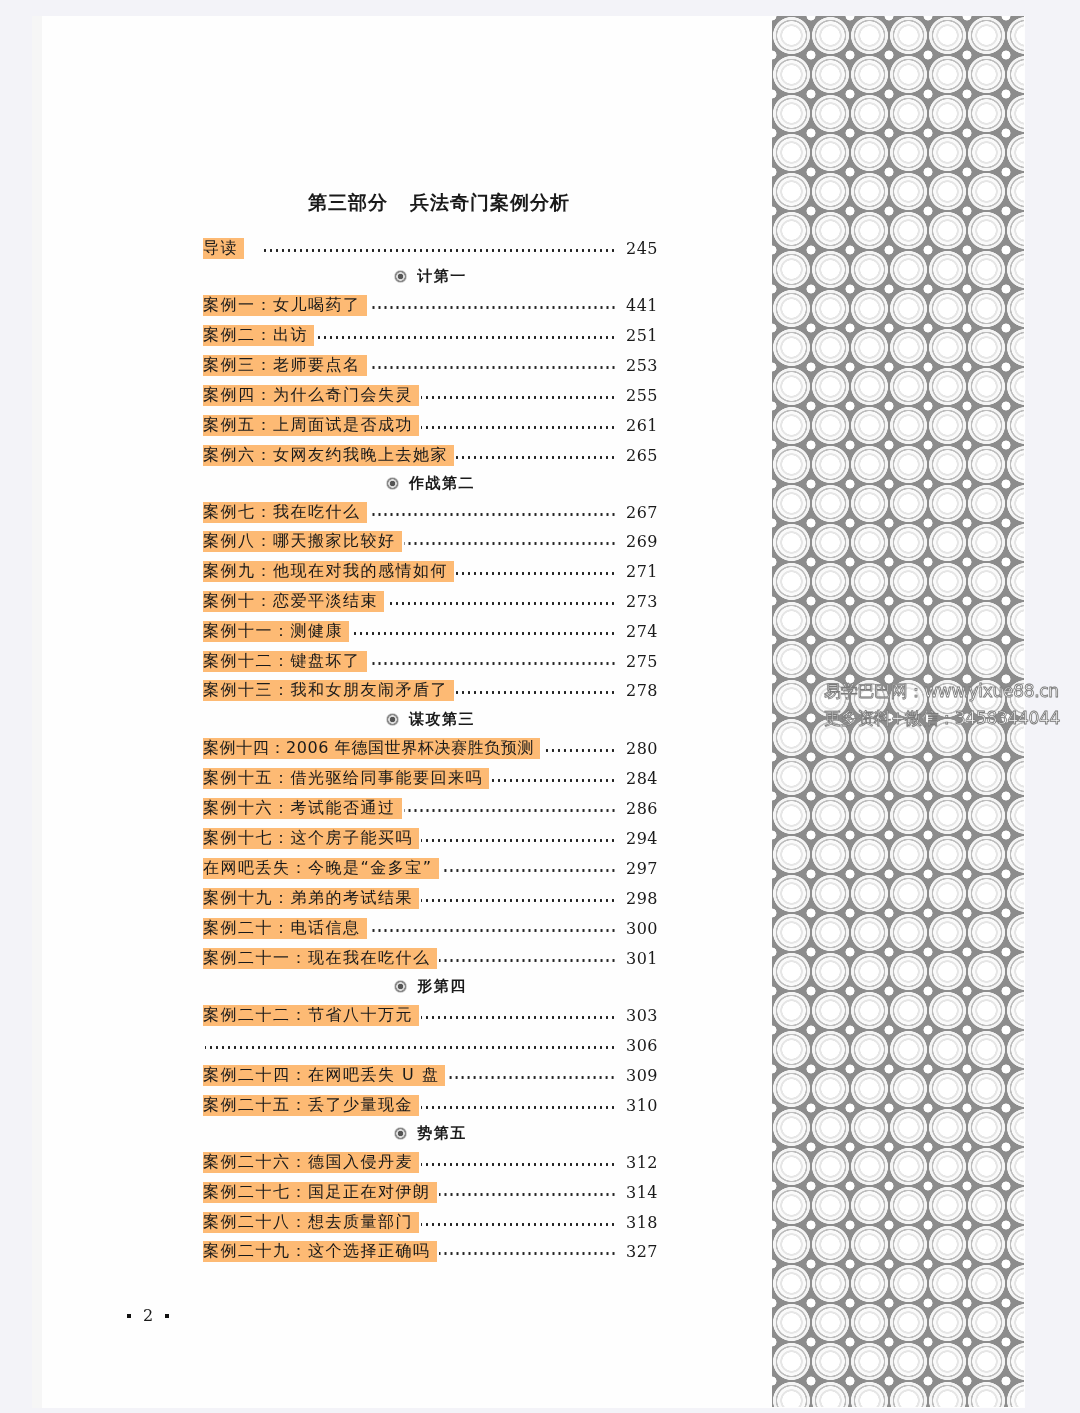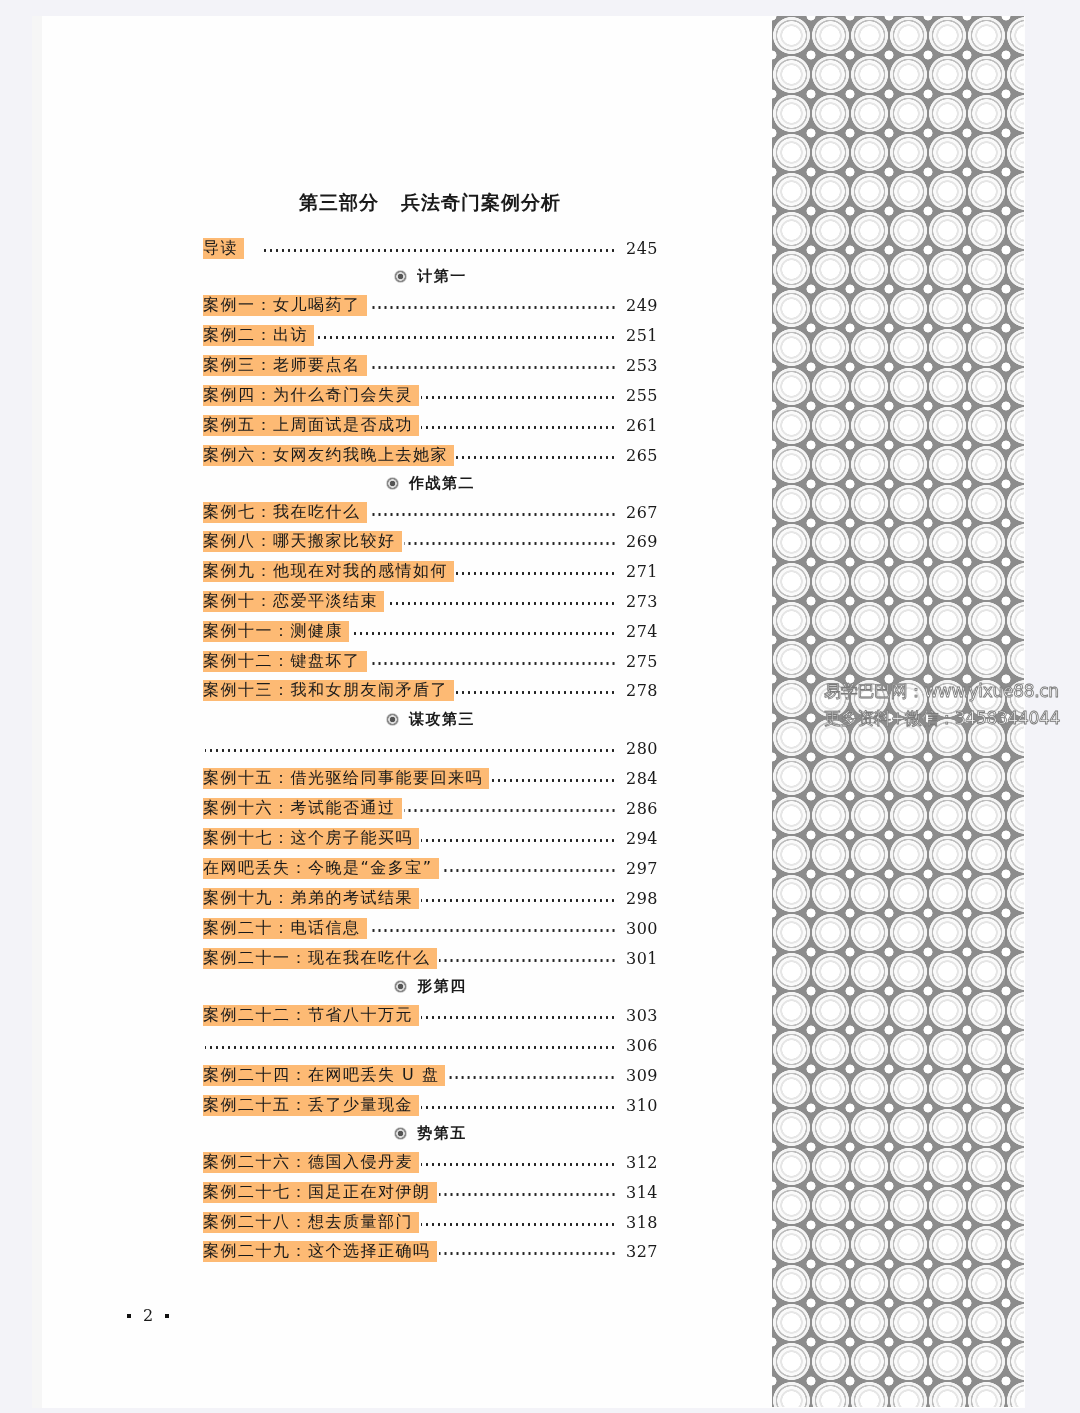--- a/index.html
+++ b/index.html
@@ -35,21 +35,21 @@
     font-size: 17px; letter-spacing: -0.3px;
     color: #ffffff;
     -webkit-text-stroke: 0.8px #7a7a7a;
     text-shadow: 0 0 1px #777;
     white-space: nowrap;
   }
   .wm1 { top: 680px; }
   .wm2 { top: 707px; }
 
   .title {
-    position: absolute; left: 290px; top: 190px; width: 280px; text-align: center;
+    position: absolute; left: 290px; top: 190px; width: 280px; text-align: right;
     font-family: "DejaVu Sans", "Liberation Sans", sans-serif;
     font-weight: bold; font-size: 19px; letter-spacing: 1px; white-space: nowrap;
   }
   .title .gap { display: inline-block; width: 22px; }
 
   .toc { position: absolute; left: 0; top: 0; }
   .row {
     position: absolute; left: 203px; width: 455px; height: 22px;
     display: flex; align-items: center;
     font-family: "DejaVu Sans", "Liberation Sans", sans-serif;
@@ -104,21 +104,21 @@
     <span class="pg">245</span>
   </div>
 
   <div class="section" style="top:265px">
     <span class="bullet"></span>
     <span>计第一</span>
   </div>
   <div class="row" style="top:294px">
       <span class="label">案例一：女儿喝药了</span>
       <span class="leader"></span>
-      <span class="pg">249</span>
+      <span class="pg">441</span>
     </div>
   <div class="row" style="top:324px">
       <span class="label">案例二：出访</span>
       <span class="leader"></span>
       <span class="pg">251</span>
     </div>
   <div class="row" style="top:354px">
       <span class="label">案例三：老师要点名</span>
       <span class="leader"></span>
       <span class="pg">253</span>
@@ -177,20 +177,21 @@
       <span class="label">案例十三：我和女朋友闹矛盾了</span>
       <span class="leader"></span>
       <span class="pg">278</span>
     </div>
 
   <div class="section" style="top:708px">
     <span class="bullet"></span>
     <span>谋攻第三</span>
   </div>
   <div class="row" style="top:737px">
+      <span class="label" style="letter-spacing:0.6px">案例十四：2006 年德国世界杯决赛胜负预测</span>
       <span class="leader"></span>
       <span class="pg">280</span>
     </div>
   <div class="row" style="top:767px">
       <span class="label">案例十五：借光驱给同事能要回来吗</span>
       <span class="leader"></span>
       <span class="pg">284</span>
     </div>
   <div class="row" style="top:797px">
       <span class="label">案例十六：考试能否通过</span>

